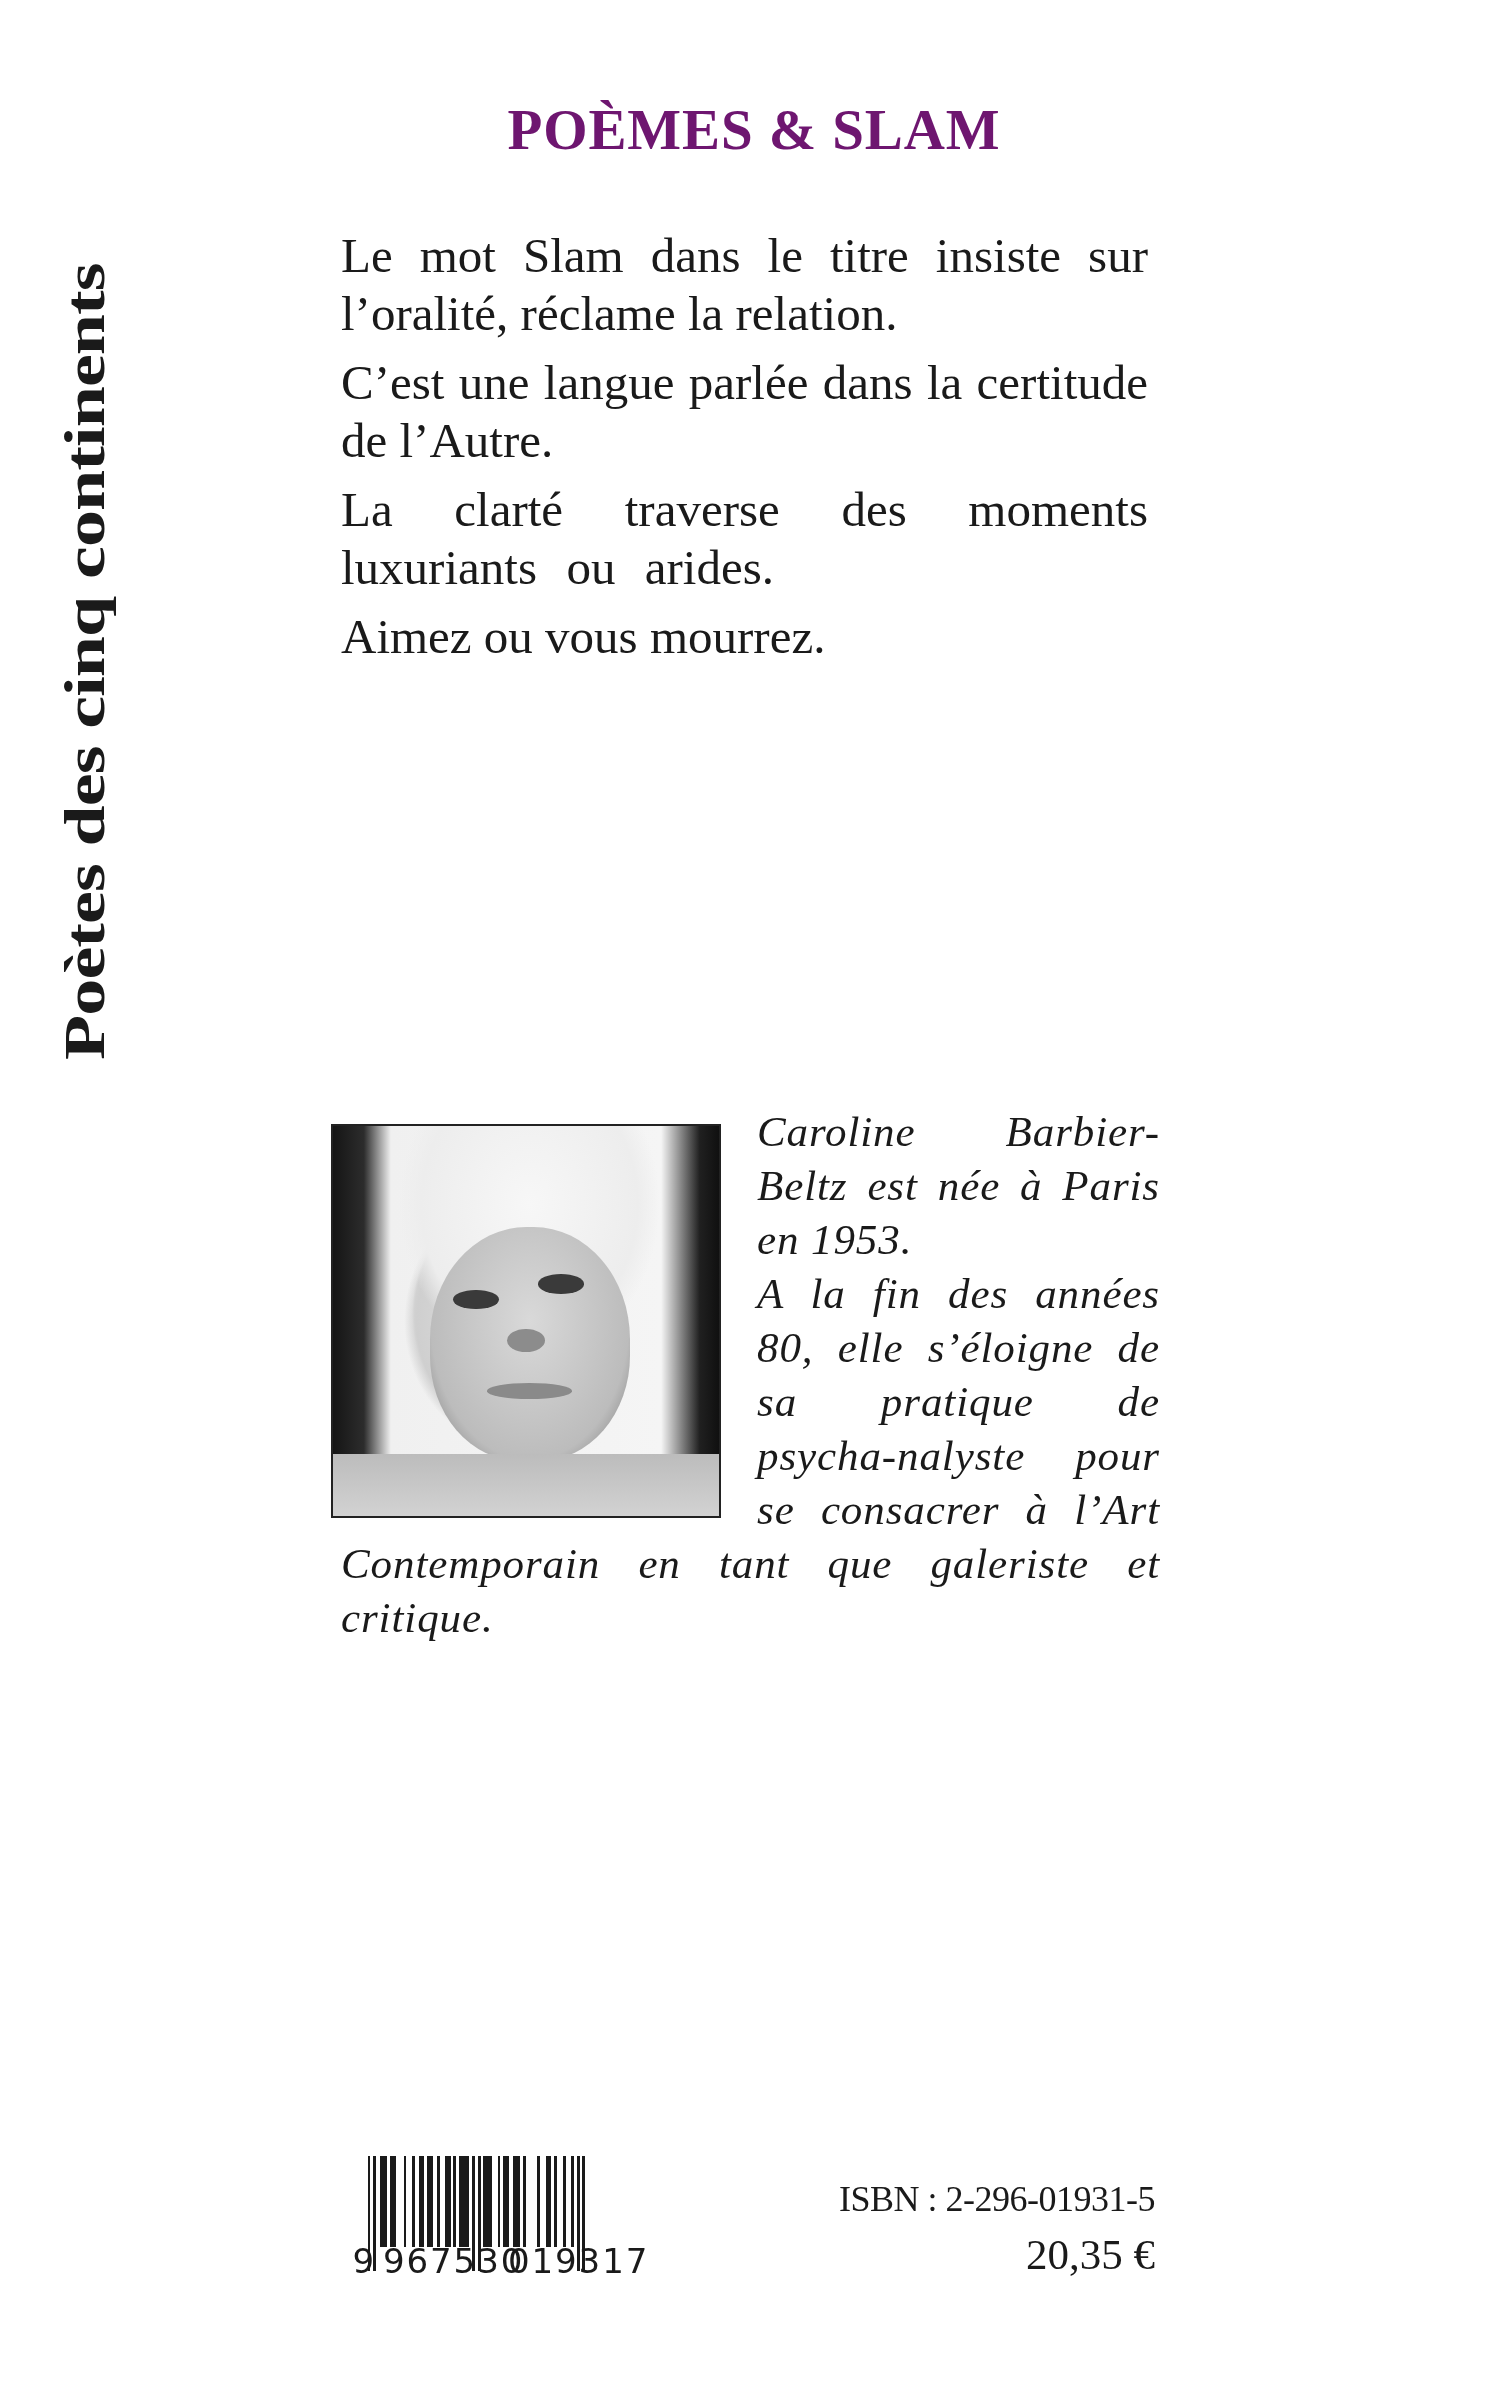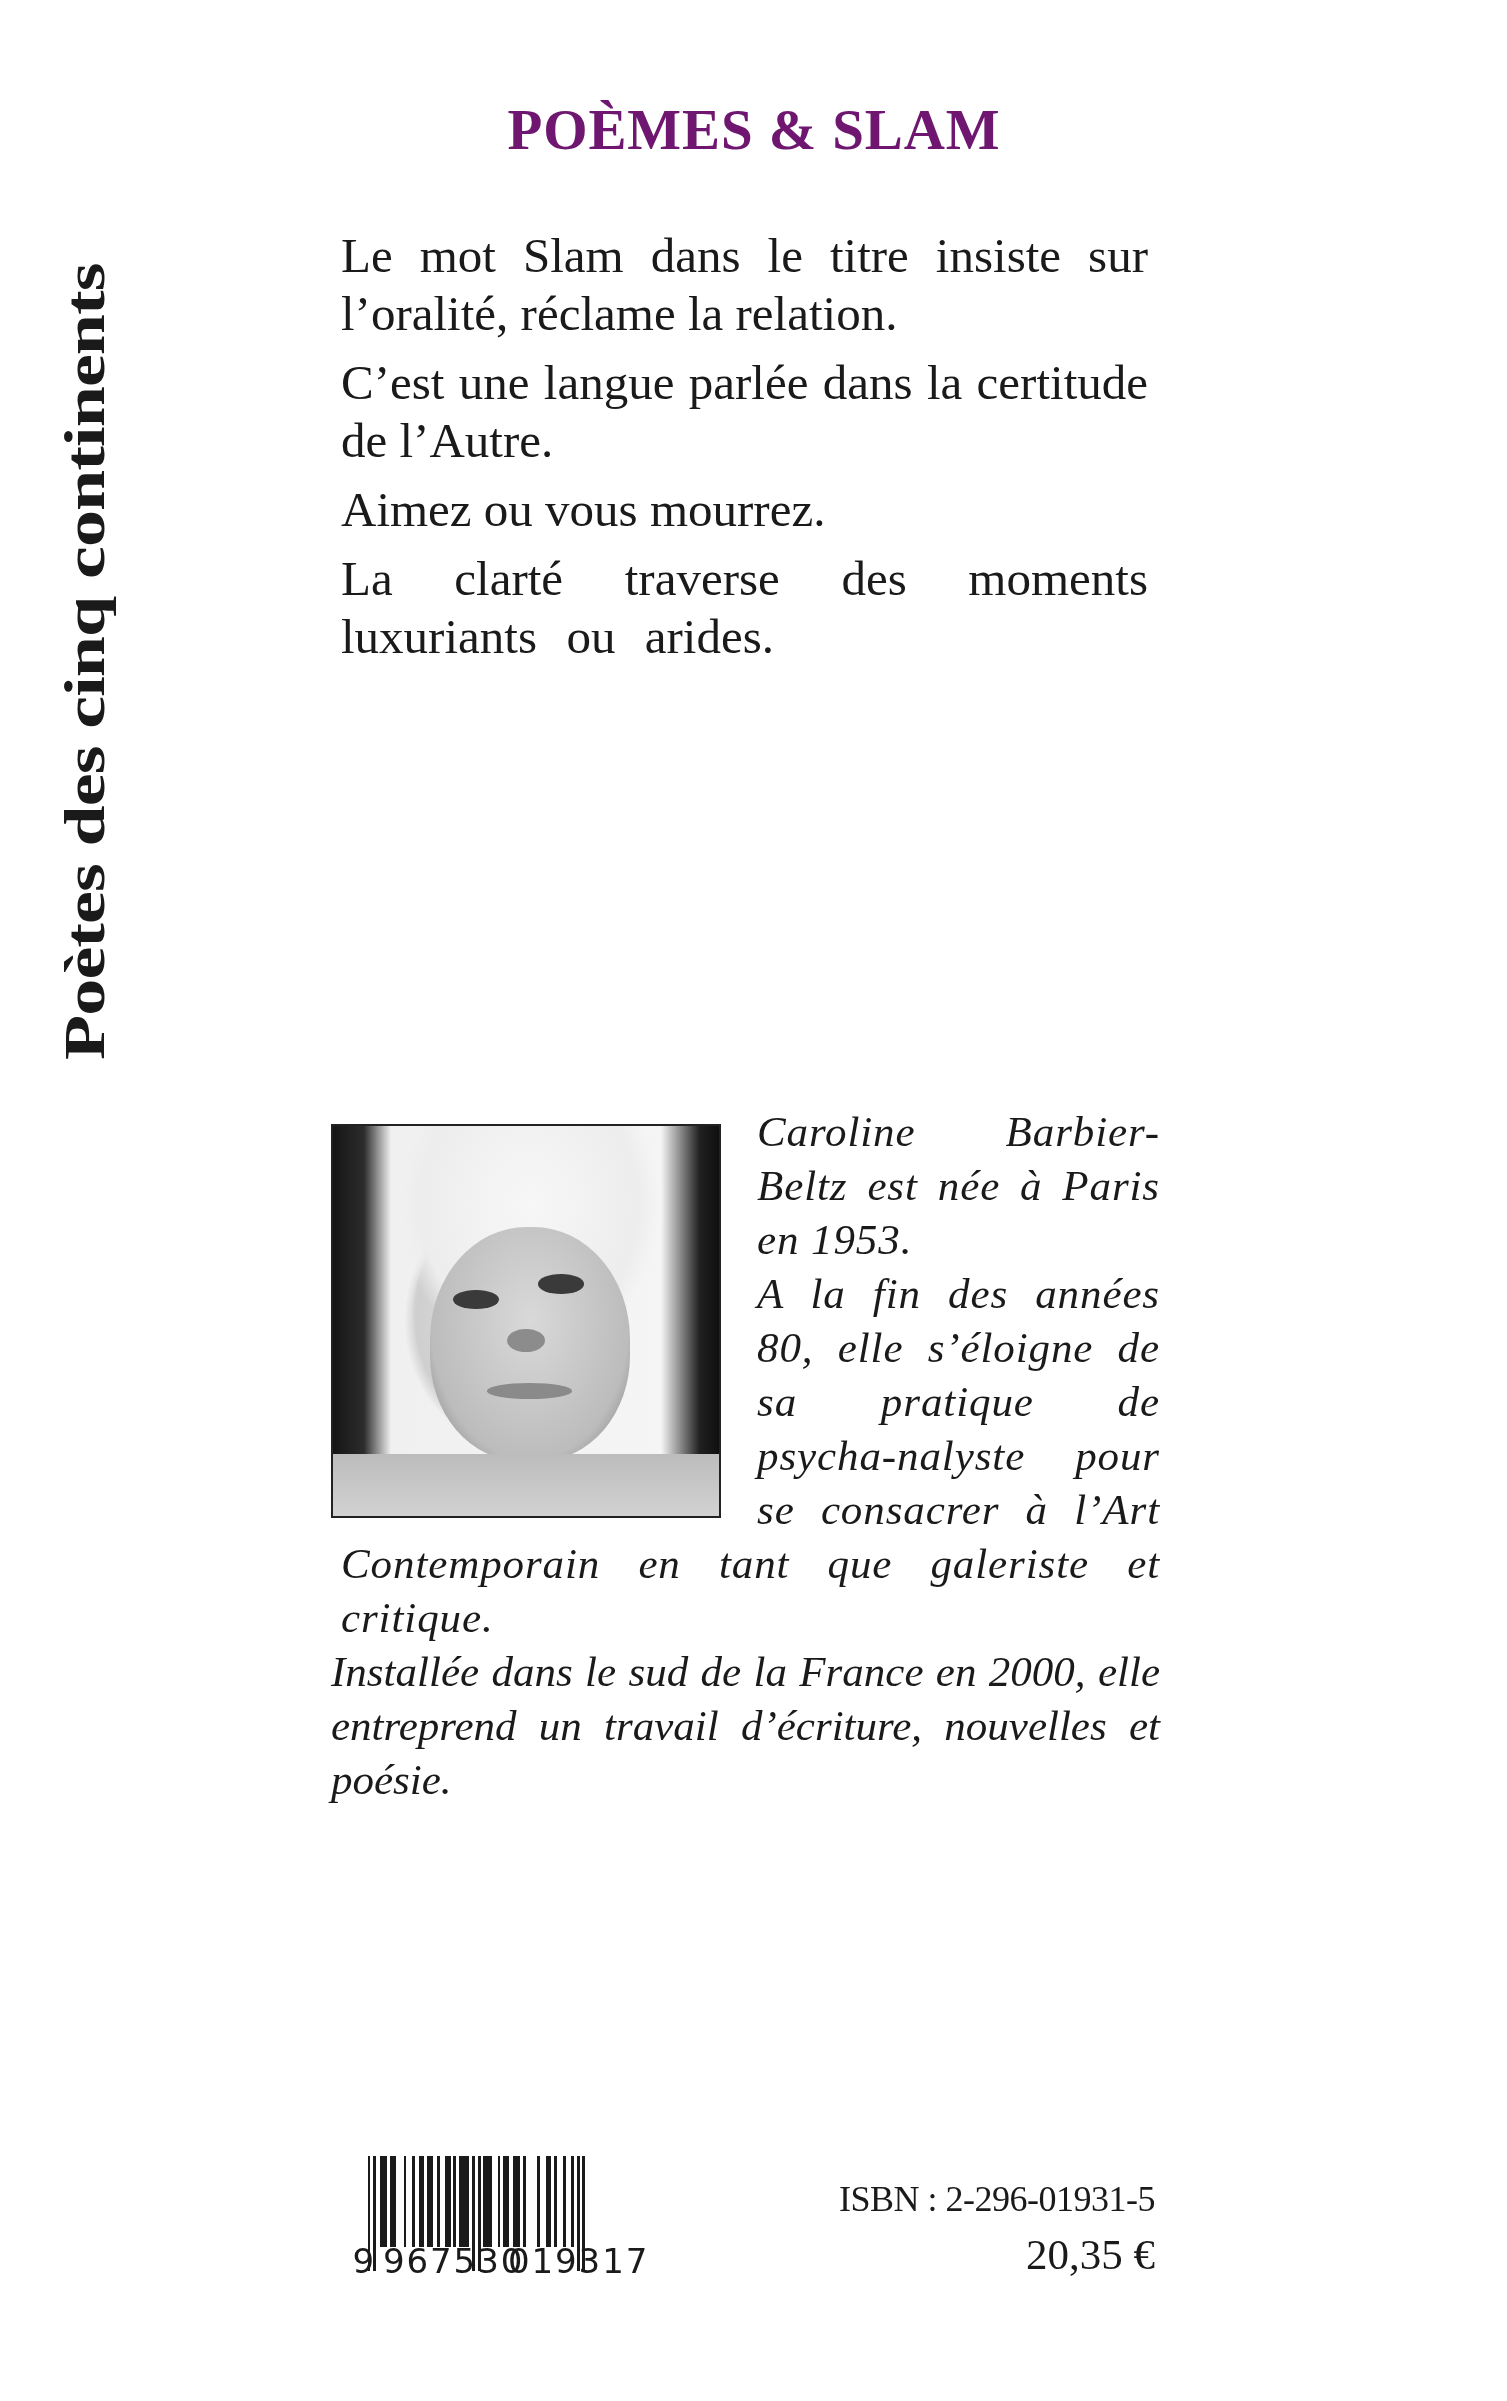--- a/index.html
+++ b/index.html
@@ -51,39 +51,38 @@
 </head>
 <body>
 
 <div class="spine">Poètes des cinq continents</div>
 
 <div class="title"><span>POÈMES &amp; SLAM</span></div>
 
 <div class="blurb">
   <p>Le mot Slam dans le titre insiste sur l’oralité, réclame la relation.</p>
   <p>C’est une langue parlée dans la certitude de l’Autre.</p>
+  <p style="word-spacing:0.35em;">La clarté traverse des moments luxuriants ou arides.</p>
   <p>Aimez ou vous mourrez.</p>
-  <p style="word-spacing:0.35em;">La clarté traverse des moments luxuriants ou arides.</p>
 </div>
 
 <div class="photo" title="Black and white portrait of Caroline Barbier-Beltz">
   <div class="hair"></div>
   <div class="face"></div>
   <div class="eye" style="left:31%;top:42%;"></div>
   <div class="eye" style="left:53%;top:38%;"></div>
   <div class="nose"></div>
   <div class="mouth"></div>
   <div class="neck"></div>
 </div>
 
 <div class="bio">
   <div class="float-gap"></div>
   <p style="letter-spacing:0.9px;margin-left:35px;">Caroline Barbier-Beltz est née à Paris en 1953.</p>
   <p style="letter-spacing:0.9px;padding-left:10px;">A la fin des années 80, elle s’éloigne de sa pratique de psycha-nalyste pour se consacrer à l’Art Contemporain en tant que galeriste et critique.</p>
-  <p>Installée dans le sud de la France en 2000, elle entreprend un travail d’écriture, nouvelles et poésie.</p>
 </div>
 
 <div class="barcode">
   <div class="bars">
     <div class="bar long" style="width:2.8px"></div>
       <div class="gap" style="width:2.8px"></div>
     <div class="bar long" style="width:2.8px"></div>
       <div class="gap" style="width:3.8px"></div>
     <div class="bar" style="width:7.6px"></div>
       <div class="gap" style="width:2.8px"></div>

